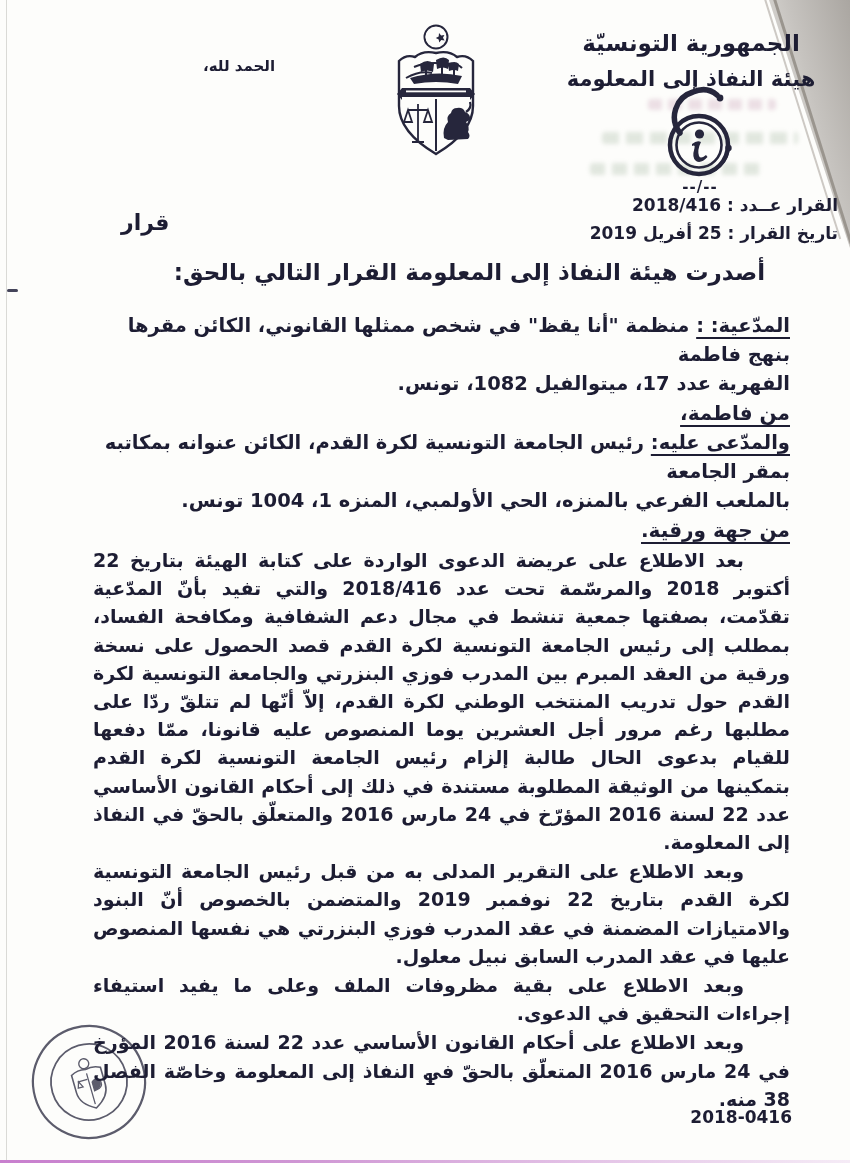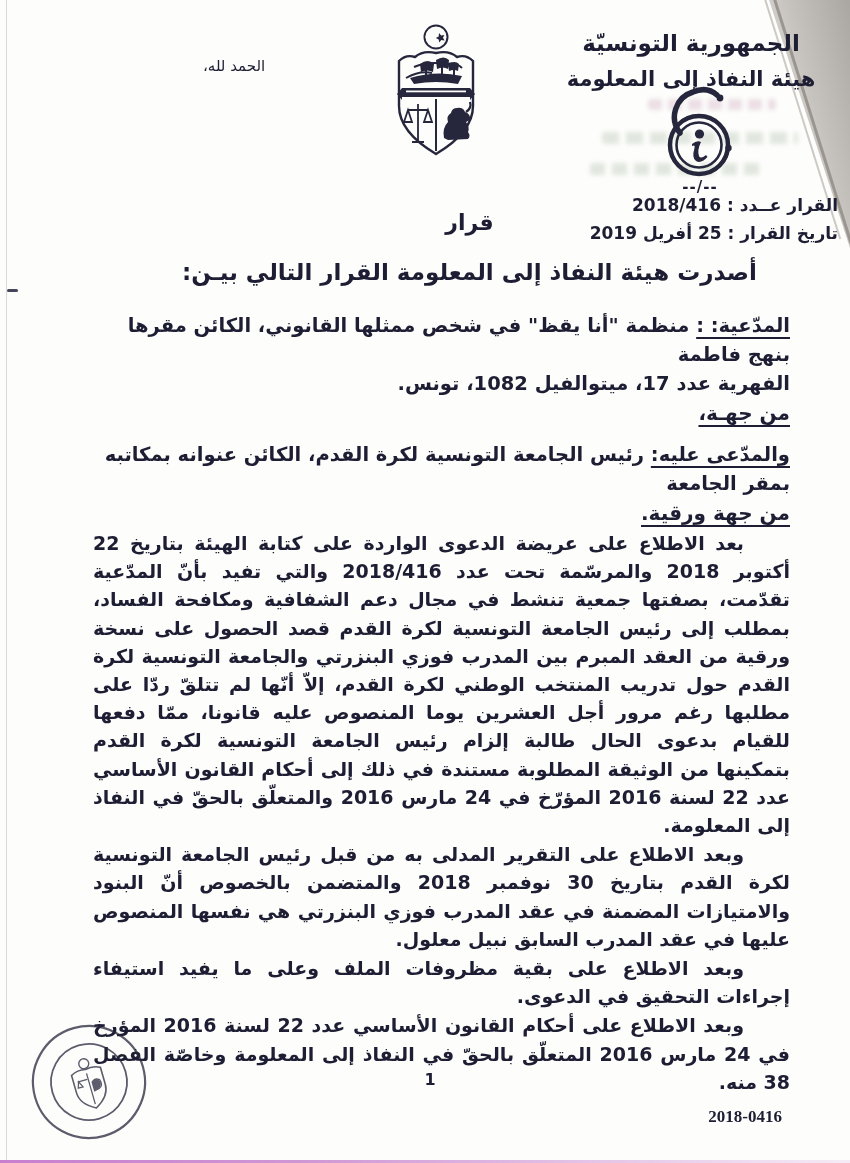--- a/index.html
+++ b/index.html
@@ -31,41 +31,41 @@
   .bottom-edge{
     position:absolute;left:0;right:0;bottom:0;height:3px;
     background:linear-gradient(to right,#c87fce 0%,#cf96d4 35%,#e4c4e7 70%,#f5ebf6 100%);
   }
   .ghost{position:absolute;filter:blur(2px);opacity:.33;border-radius:3px;}
   .ghost.g1{left:648px;top:99px;width:128px;height:11px;background:repeating-linear-gradient(to right,#caa3b8 0 14px,transparent 14px 20px);}
   .ghost.g2{left:602px;top:132px;width:196px;height:12px;background:repeating-linear-gradient(to right,#a9bba6 0 17px,transparent 17px 24px);}
   .ghost.g3{left:590px;top:163px;width:176px;height:12px;background:repeating-linear-gradient(to right,#a9bba6 0 15px,transparent 15px 22px);}
   .title-dash{position:absolute;left:7px;top:289px;width:11px;height:3px;background:#44445a;border-radius:2px;}
   
-  .basmala{position:absolute;left:203px;top:57px;font-size:15px;font-weight:400;}
+  .basmala{position:absolute;left:203px;top:57px;font-size:15px;font-weight:700;}
   .header-right{position:absolute;right:34px;top:28px;width:250px;text-align:center;line-height:1.35;}
   .header-right .rep{font-size:23px;font-weight:800;}
   .header-right .auth{font-size:21px;font-weight:700;margin-top:6px;}
   .coa{position:absolute;left:390px;top:20px;}
   .lock{position:absolute;left:648px;top:85px;}
   .lock-sep{position:absolute;left:660px;top:178px;width:80px;text-align:center;font-size:15px;font-weight:800;letter-spacing:1px;direction:ltr;}
   .decision-meta{position:absolute;right:12px;top:191px;font-size:17px;font-weight:800;line-height:28px;}
   .decision-meta .val{direction:ltr;unicode-bidi:embed;}
   
   .doc-body{position:absolute;top:210px;right:60px;left:93px;}
-  .kicker{font-size:22px;font-weight:800;text-align:center;transform:translateX(28px);}
+  .kicker{font-size:22px;font-weight:800;text-align:left;transform:translateX(28px);}
   .main-title{font-size:23px;font-weight:800;text-align:center;transform:translateX(28px);margin-top:24px;letter-spacing:.2px;}
   .party{margin-top:26px;font-size:19.5px;font-weight:700;line-height:29px;}
   .party .lbl{font-weight:800;text-decoration:underline;text-underline-offset:5px;text-decoration-thickness:1.5px;}
   .party-line2{text-align:right;font-size:19.5px;font-weight:700;line-height:29px;}
   .side{font-size:20px;font-weight:800;text-decoration:underline;text-underline-offset:5px;text-decoration-thickness:1.5px;line-height:29px;margin-top:1px;}
   .para{font-size:19px;font-weight:700;line-height:28.2px;text-align:justify;text-indent:46px;margin:1px 0 0 0;}
   
   .page-num{position:absolute;left:0;right:0;bottom:74px;text-align:center;font-size:16px;font-weight:700;transform:translateX(5px);}
-  .doc-ref{position:absolute;right:68px;bottom:36px;font-size:17px;font-weight:800;direction:ltr;font-family:Liberation Serif, serif;}
+  .doc-ref{position:absolute;right:58px;bottom:36px;font-size:17px;font-weight:800;direction:ltr;}
   .stamp{position:absolute;left:26px;bottom:18px;transform:rotate(-16deg);opacity:.88;}
   svg .ink{stroke:#26263c;fill:none;}
 </style>
 </head>
 <body>
 
 <div class="page">
 
   <div class="corner-fold"></div>
   <div class="corner-line2"></div>
@@ -125,37 +125,38 @@
       <span class="val">2018/416</span>
     </div>
     <div>
       <span>تاريخ القرار :</span>
       <span>25 أفريل 2019</span>
     </div>
   </div>
 
   <div class="doc-body">
     <div class="kicker">قرار</div>
-    <div class="main-title">أصدرت هيئة النفاذ إلى المعلومة القرار التالي بيـن:</div>
+    <div class="main-title">أصدرت هيئة النفاذ إلى المعلومة القرار التالي بالحق:</div>
 
     <div class="party">
       <span class="lbl">المدّعية: :</span>
       <span>منظمة "أنا يقظ" في شخص ممثلها القانوني، الكائن مقرها بنهج فاطمة</span>
     </div>
     <div class="party-line2">الفهرية عدد 17، ميتوالفيل 1082، تونس.</div>
-    <div class="side">من جهـة،</div>
+    <div class="side">من فاطمة،</div>
 
-    <div class="party" style="margin-top:12px">
+    <div class="party" style="margin-top:0">
       <span class="lbl">والمدّعى عليه:</span>
       <span>رئيس الجامعة التونسية لكرة القدم، الكائن عنوانه بمكاتبه بمقر الجامعة</span>
     </div>
+    <div class="party-line2">بالملعب الفرعي بالمنزه، الحي الأولمبي، المنزه 1، 1004 تونس.</div>
     <div class="side">من جهة ورقية.</div>
 
     <p class="para">بعد الاطلاع على عريضة الدعوى الواردة على كتابة الهيئة بتاريخ 22 أكتوبر 2018 والمرسّمة تحت عدد 2018/416 والتي تفيد بأنّ المدّعية تقدّمت، بصفتها جمعية تنشط في مجال دعم الشفافية ومكافحة الفساد، بمطلب إلى رئيس الجامعة التونسية لكرة القدم قصد الحصول على نسخة ورقية من العقد المبرم بين المدرب فوزي البنزرتي والجامعة التونسية لكرة القدم حول تدريب المنتخب الوطني لكرة القدم، إلاّ أنّها لم تتلقّ ردّا على مطلبها رغم مرور أجل العشرين يوما المنصوص عليه قانونا، ممّا دفعها للقيام بدعوى الحال طالبة إلزام رئيس الجامعة التونسية لكرة القدم بتمكينها من الوثيقة المطلوبة مستندة في ذلك إلى أحكام القانون الأساسي عدد 22 لسنة 2016 المؤرّخ في 24 مارس 2016 والمتعلّق بالحقّ في النفاذ إلى المعلومة.</p>
-    <p class="para">وبعد الاطلاع على التقرير المدلى به من قبل رئيس الجامعة التونسية لكرة القدم بتاريخ 30 نوفمبر 2018 والمتضمن بالخصوص أنّ البنود والامتيازات المضمنة في عقد المدرب فوزي البنزرتي هي نفسها المنصوص عليها في عقد المدرب السابق نبيل معلول.</p>
+    <p class="para">وبعد الاطلاع على التقرير المدلى به من قبل رئيس الجامعة التونسية لكرة القدم بتاريخ 22 نوفمبر 2019 والمتضمن بالخصوص أنّ البنود والامتيازات المضمنة في عقد المدرب فوزي البنزرتي هي نفسها المنصوص عليها في عقد المدرب السابق نبيل معلول.</p>
     <p class="para">وبعد الاطلاع على بقية مظروفات الملف وعلى ما يفيد استيفاء إجراءات التحقيق في الدعوى.</p>
     <p class="para">وبعد الاطلاع على أحكام القانون الأساسي عدد 22 لسنة 2016 المؤرخ في 24 مارس 2016 المتعلّق بالحقّ في النفاذ إلى المعلومة وخاصّة الفصل 38 منه.</p>
   </div>
 
   <div class="page-num">1</div>
   <div class="doc-ref">2018-0416</div>
 
   <svg class="stamp" width="126" height="126" viewBox="0 0 126 126">
     <defs>
       <path id="ring" d="M63 16 a47 47 0 1 1 -0.01 0"></path>

